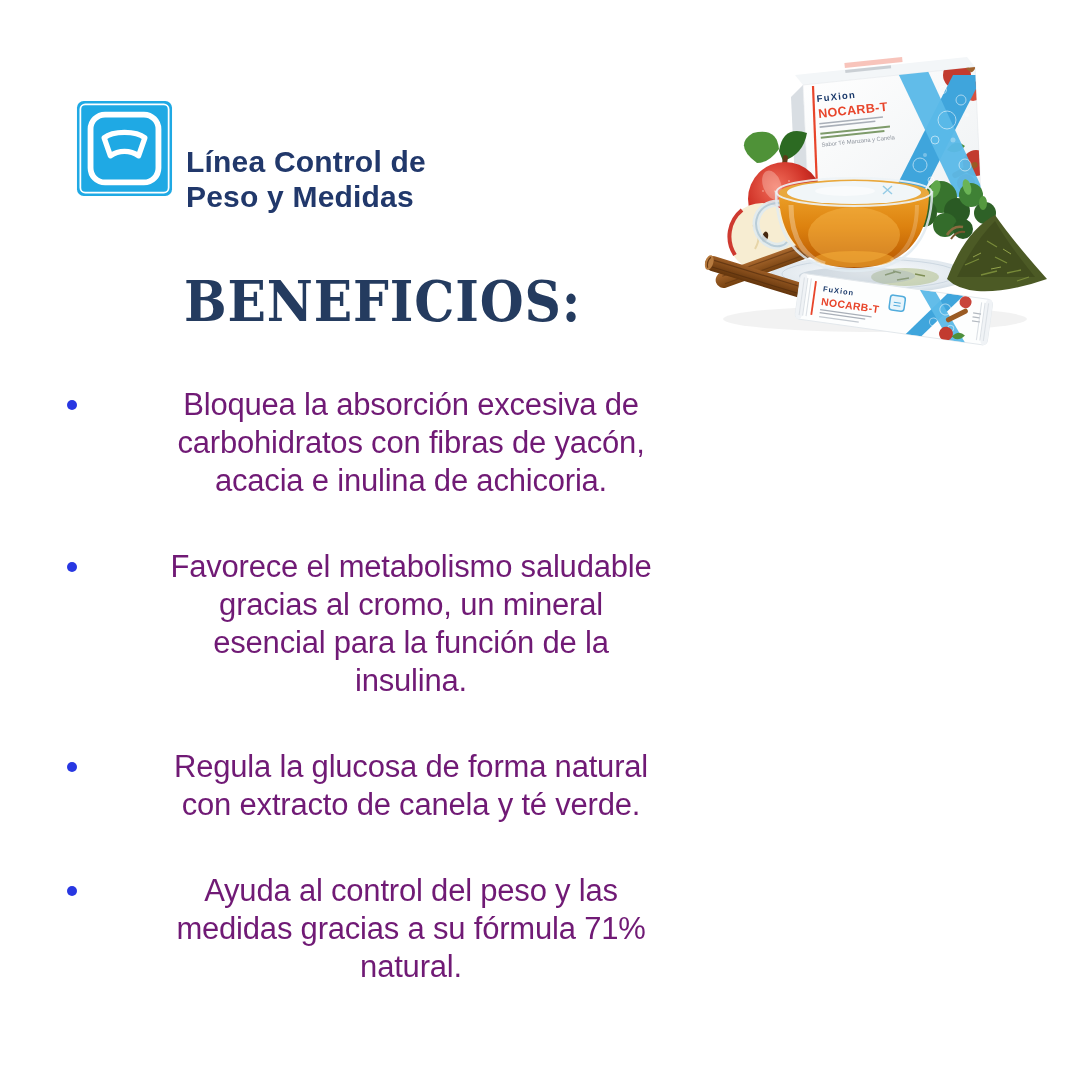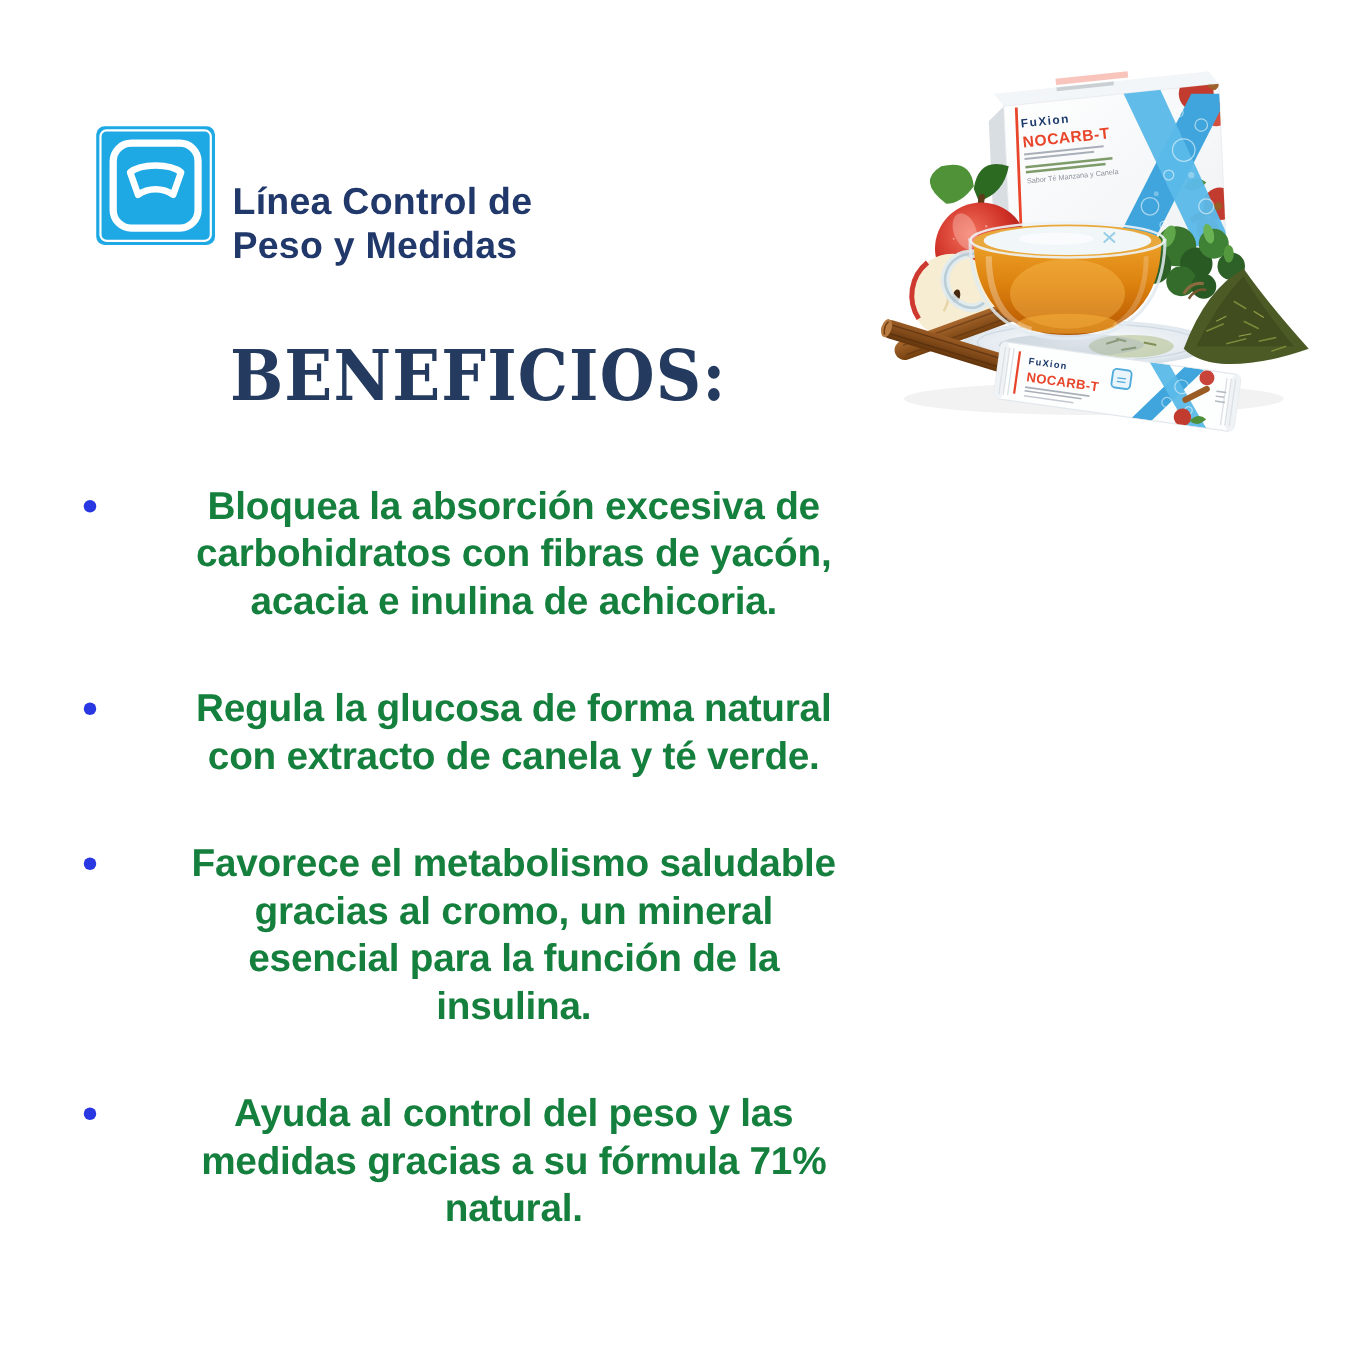--- a/index.html
+++ b/index.html
@@ -19,22 +19,22 @@
     position:absolute;left:184px;top:268px;margin:0;
     font-family:"DejaVu Serif",serif;font-weight:bold;font-size:56px;
     color:#243B5F;letter-spacing:1px;
     transform:scaleX(.9);transform-origin:left top;white-space:nowrap;
   }
   
   .benefits{position:absolute;left:55px;top:386px;width:712px;}
   .benefit{position:relative;margin-bottom:48px;}
   .benefit-text{
     display:block;text-align:center;white-space:pre-line;
-    font-weight:bold;font-size:31px;line-height:38px;letter-spacing:-.2px;
-    color:#15803d;
+    font-weight:normal;font-size:31px;line-height:38px;letter-spacing:-.2px;
+    color:#701a75;
   }
   .benefit-dot{
     position:absolute;left:12px;top:14px;width:10px;height:10px;border-radius:50%;
     background:#2837E2;
   }
   
   .product{position:absolute;left:695px;top:45px;width:370px;height:305px;}
   svg text{font-family:"Liberation Sans",sans-serif;}
 </style>
 </head>
@@ -284,29 +284,29 @@
 
   <div class="benefits">
     <div class="benefit">
       <span class="benefit-dot"></span>
       <span class="benefit-text">Bloquea la absorción excesiva de
 carbohidratos con fibras de yacón,
 acacia e inulina de achicoria.</span>
     </div>
     <div class="benefit">
       <span class="benefit-dot"></span>
-      <span class="benefit-text">Regula la glucosa de forma natural
-con extracto de canela y té verde.</span>
-    </div>
-    <div class="benefit">
-      <span class="benefit-dot"></span>
       <span class="benefit-text">Favorece el metabolismo saludable
 gracias al cromo, un mineral
 esencial para la función de la
 insulina.</span>
+    </div>
+    <div class="benefit">
+      <span class="benefit-dot"></span>
+      <span class="benefit-text">Regula la glucosa de forma natural
+con extracto de canela y té verde.</span>
     </div>
     <div class="benefit">
       <span class="benefit-dot"></span>
       <span class="benefit-text">Ayuda al control del peso y las
 medidas gracias a su fórmula 71%
 natural.</span>
     </div>
   </div>
 
 </div>

